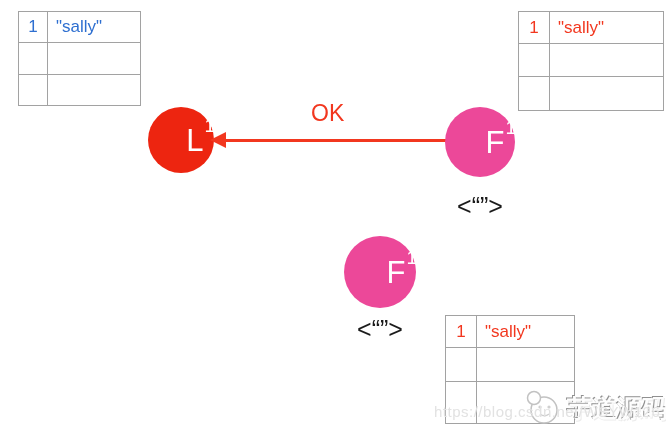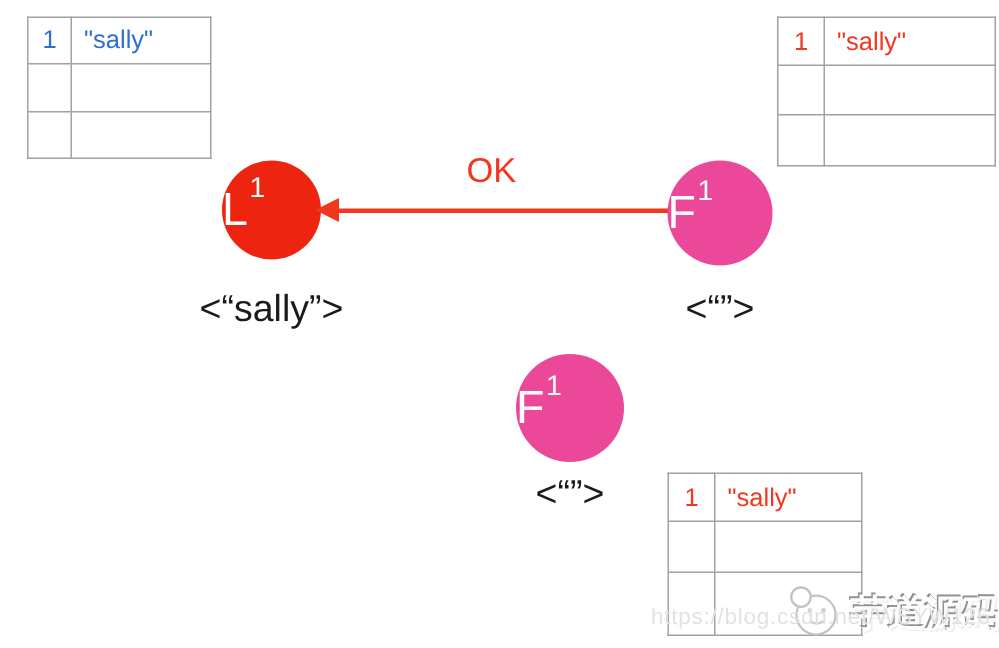--- a/index.html
+++ b/index.html
@@ -9,21 +9,21 @@
   }
   
   table.log{position:absolute;border-collapse:collapse;background:#ffffff;}
   table.log td{border:1px solid #a2a2a2;font-size:17px;padding:0;background:#ffffff;}
   table.log td.idx{text-align:center;}
   table.log td.val{text-align:left;padding-left:8px;}
   table.log.blue td{color:#2e6fd0;}
   table.log.redtxt td{color:#f2371f;}
   
   .node{
-    position:absolute;border-radius:50%;display:flex;align-items:center;justify-content:flex-start;
+    position:absolute;border-radius:50%;display:flex;align-items:center;justify-content:flex-end;
     color:#ffffff;
   }
   .node .letter{font-size:31px;line-height:1;font-weight:400;}
   .node sup{font-size:19px;line-height:1;position:relative;top:-8px;left:1px;}
   .node.leader{background:#ed2510;}
   .node.follower{background:#ec4899;}
   
   .vallabel{position:absolute;color:#1b1b1b;font-size:25px;text-align:center;white-space:nowrap;}
   
   .okline{position:absolute;background:#f2371f;}
@@ -93,21 +93,20 @@
       <tr>
         <td class="idx" style="height:41px;"></td>
         <td class="val"></td>
       </tr>
     </tbody>
   </table>
 
   <div class="node leader" style="left:148px;top:107px;width:66px;height:66px;">
     <span class="letter"><span>L</span><sup>1</sup></span>
   </div>
-  <div class="vallabel" style="left:120px;top:192px;width:122px;">&lt;“sally”&gt;</div>
 
   <div class="oktext" style="left:311px;top:100px;">OK</div>
   <div class="okline" style="left:224px;top:139px;width:222px;height:3px;"></div>
   <div class="okhead" style="left:210px;top:132px;"></div>
 
   <div class="node follower" style="left:445px;top:107px;width:70px;height:70px;">
     <span class="letter"><span>F</span><sup>1</sup></span>
   </div>
   <div class="vallabel" style="left:438px;top:192px;width:84px;">&lt;“”&gt;</div>
 

